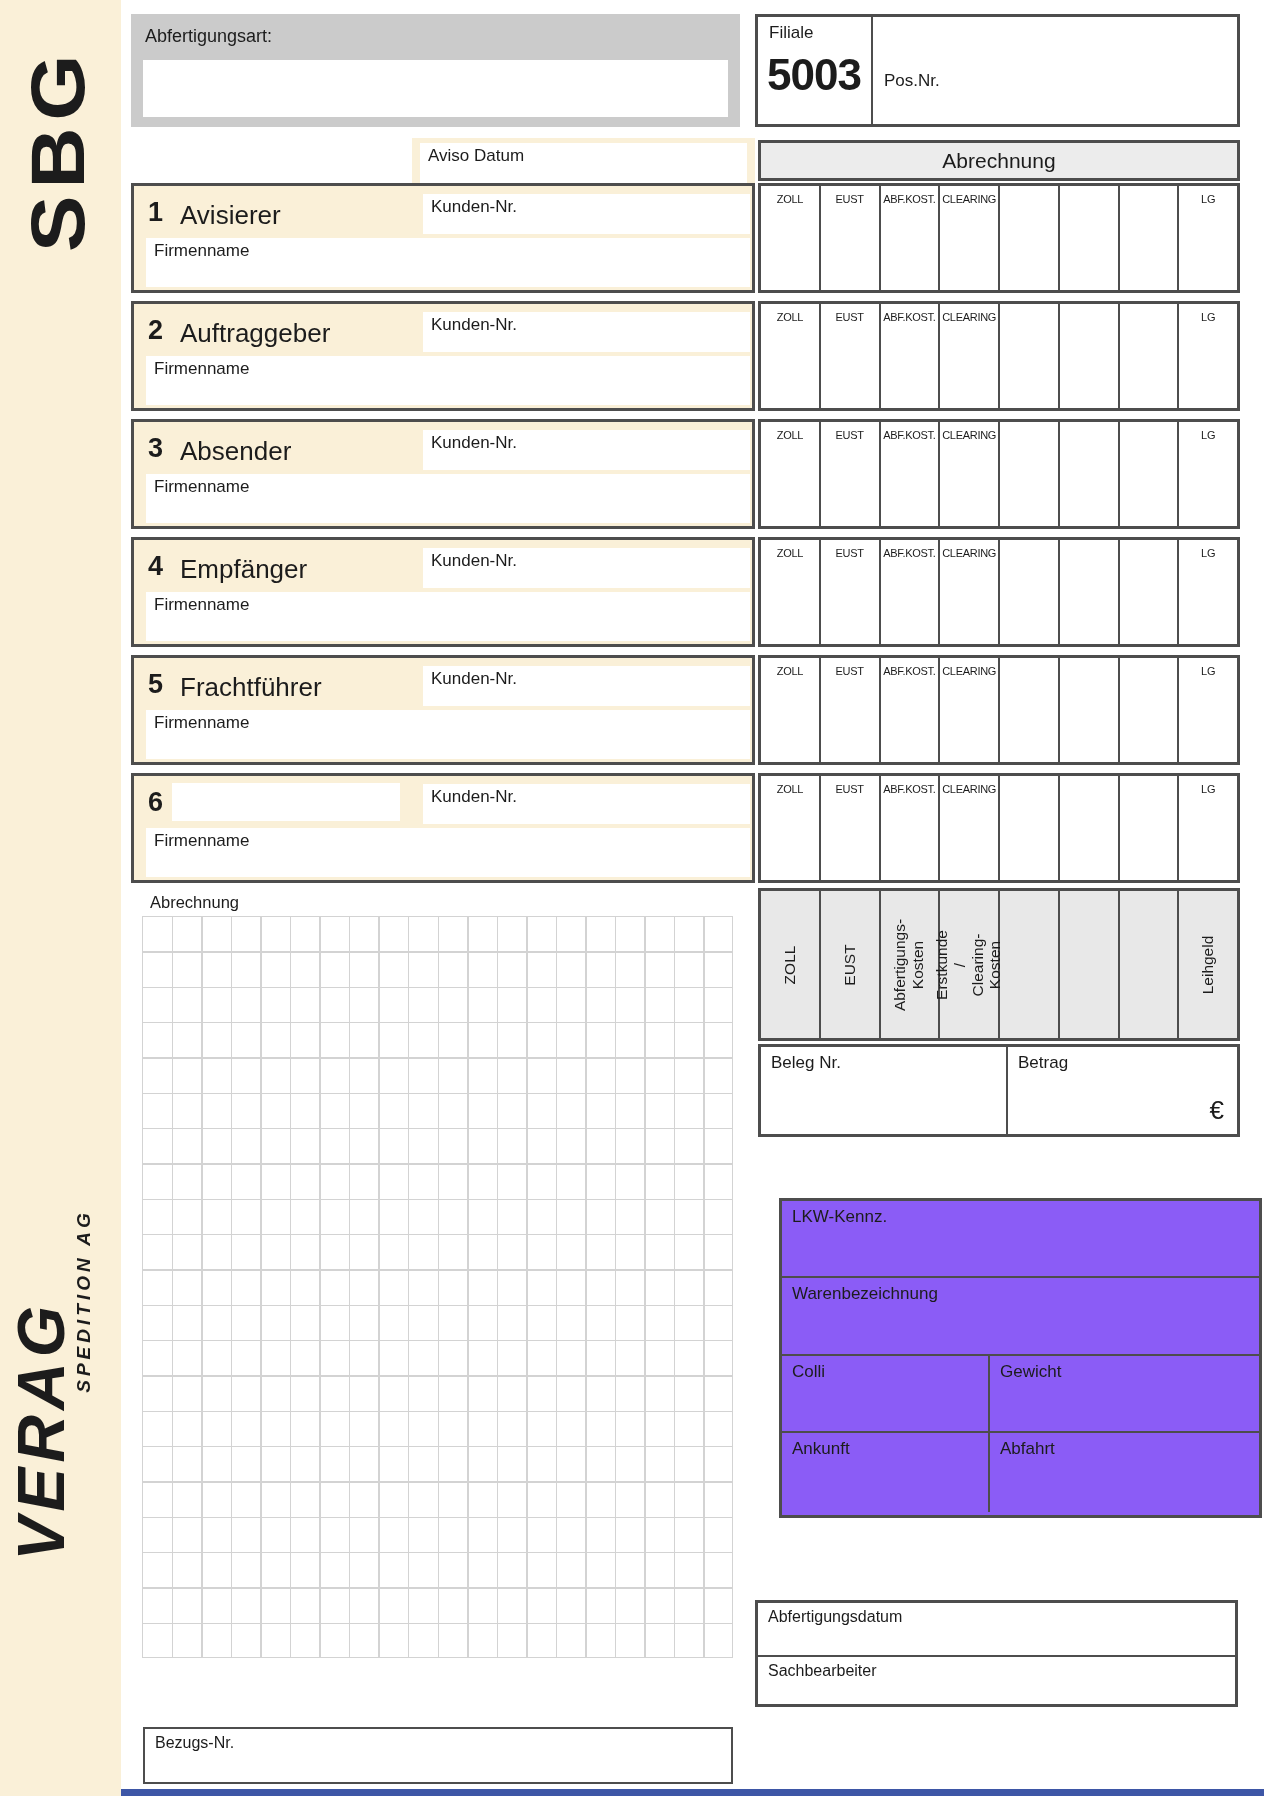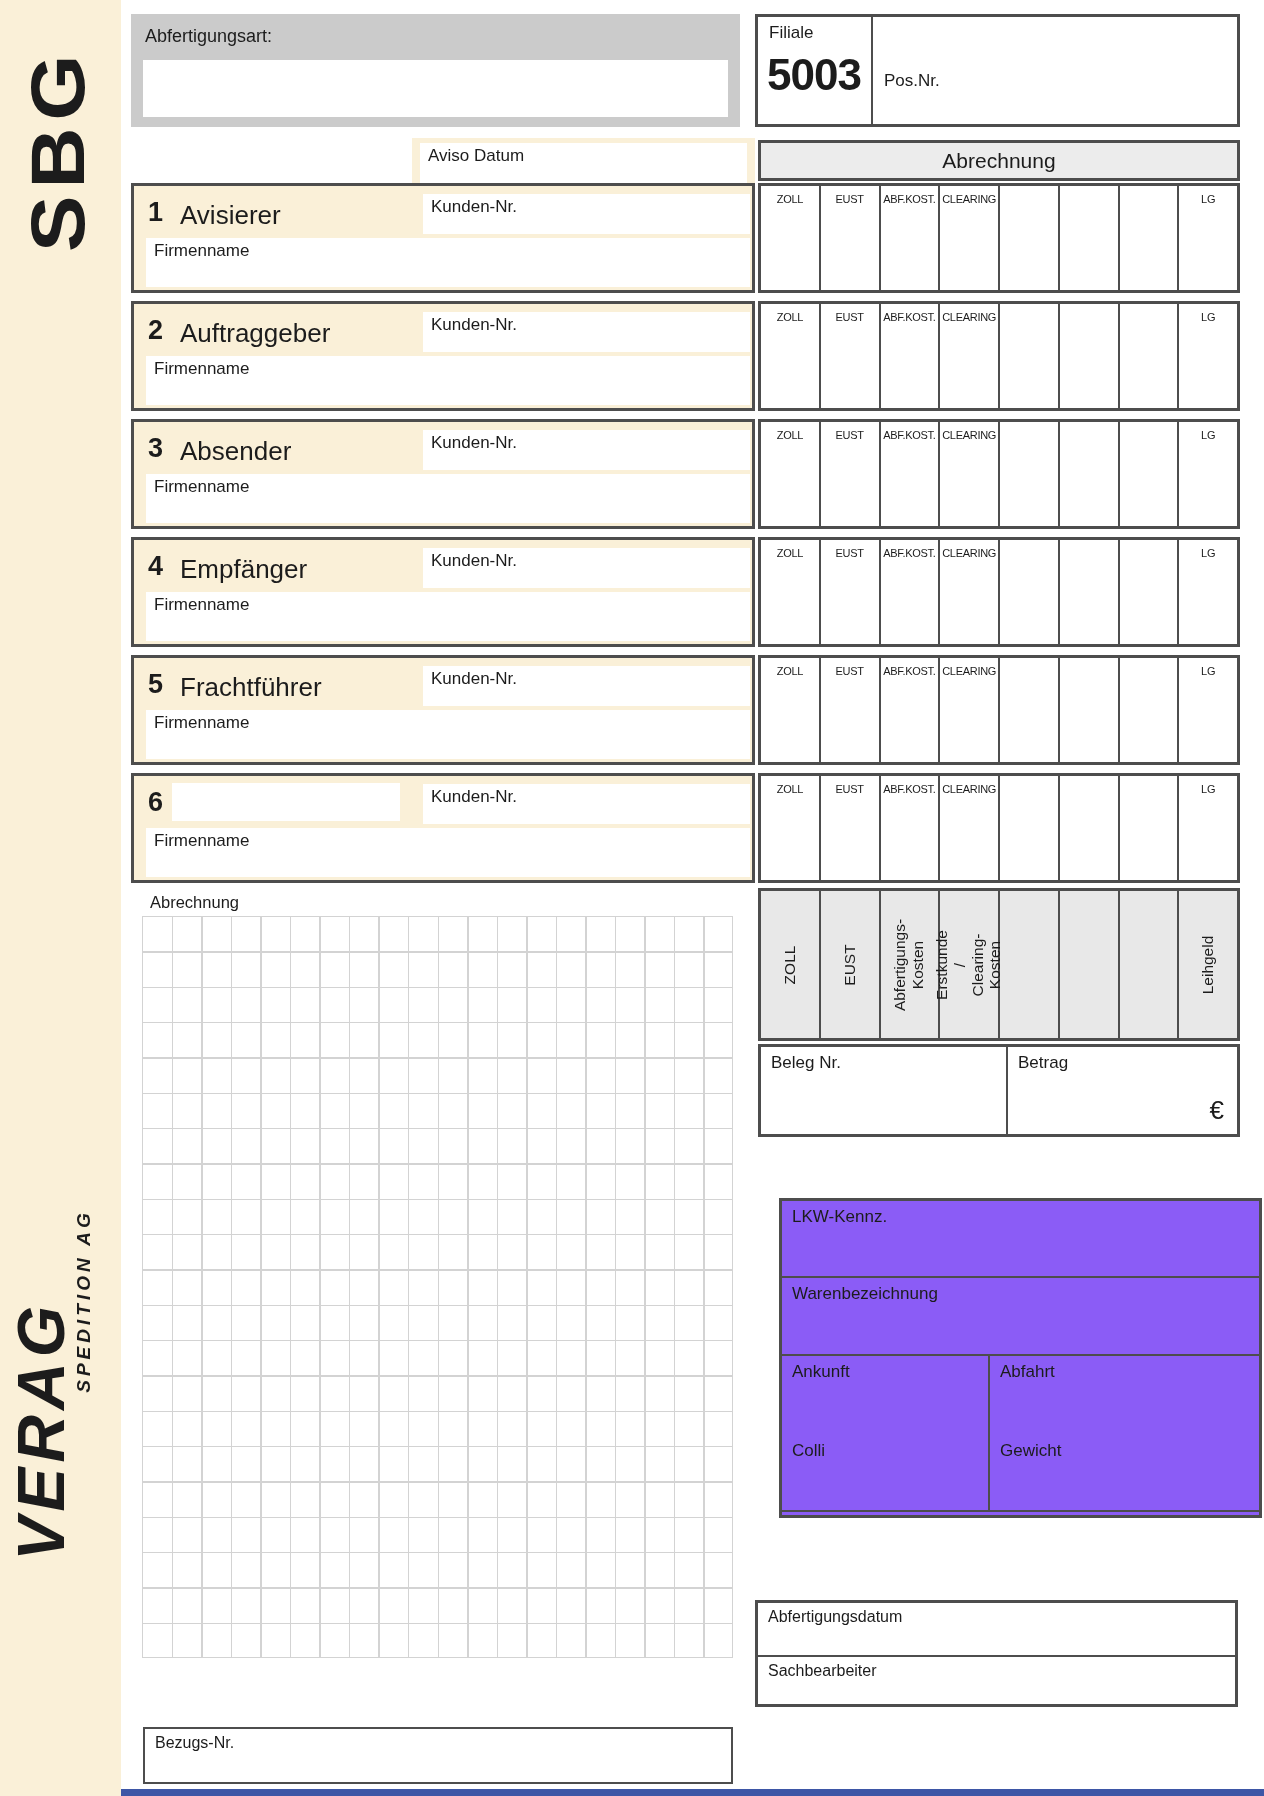--- a/index.html
+++ b/index.html
@@ -299,36 +299,36 @@
   <span class="anm-label">Abrechnung</span>
   <div class="anm-grid"></div>
 
   <div class="lkw-box">
     <div class="lkw-row" style="height:77px;">
       <span class="lbl">LKW-Kennz.</span>
     </div>
     <div class="lkw-row" style="height:78px;">
       <span class="lbl">Warenbezeichnung</span>
     </div>
+    <div class="lkw-row split" style="height:77px;">
+      <div class="cl">
+        <span class="lbl">Colli</span>
+      </div>
+      <div class="cr">
+        <span class="lbl">Gewicht</span>
+      </div>
+    </div>
     <div class="lkw-row split last" style="height:79px;">
       <div class="cl">
         <span class="lbl">Ankunft</span>
       </div>
       <div class="cr">
         <span class="lbl">Abfahrt</span>
       </div>
     </div>
-    <div class="lkw-row split" style="height:77px;">
-      <div class="cl">
-        <span class="lbl">Colli</span>
-      </div>
-      <div class="cr">
-        <span class="lbl">Gewicht</span>
-      </div>
-    </div>
   </div>
 
   <div class="proc-box">
     <div class="proc-row1">
       <span class="lbl">Abfertigungsdatum</span>
     </div>
     <div class="proc-row2">
       <span class="lbl">Sachbearbeiter</span>
     </div>
   </div>

